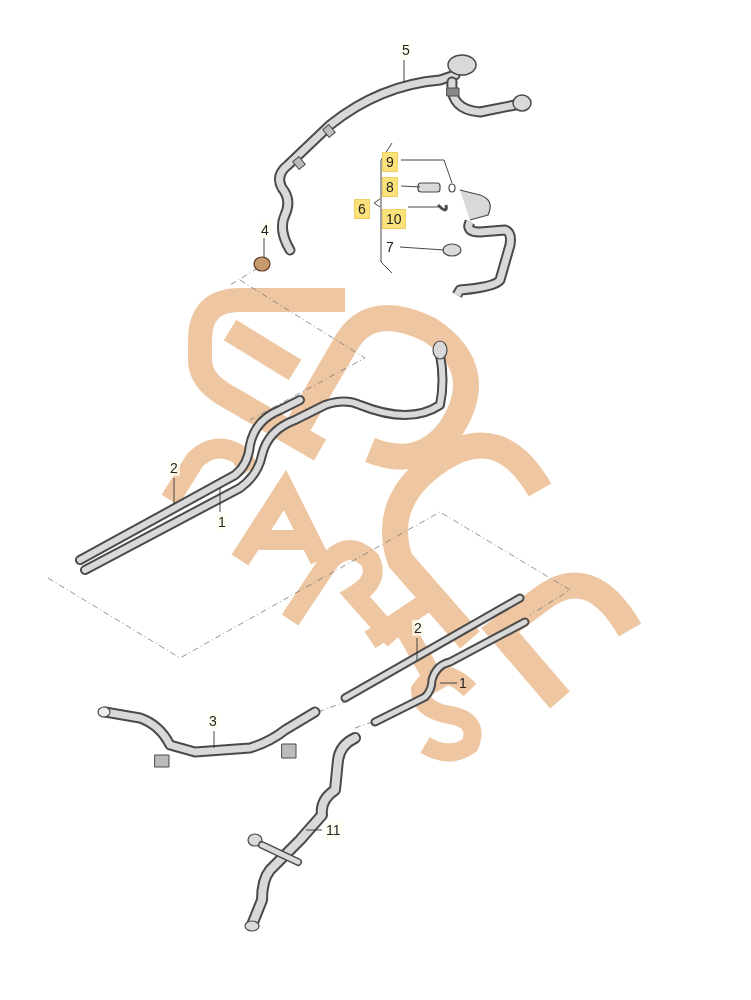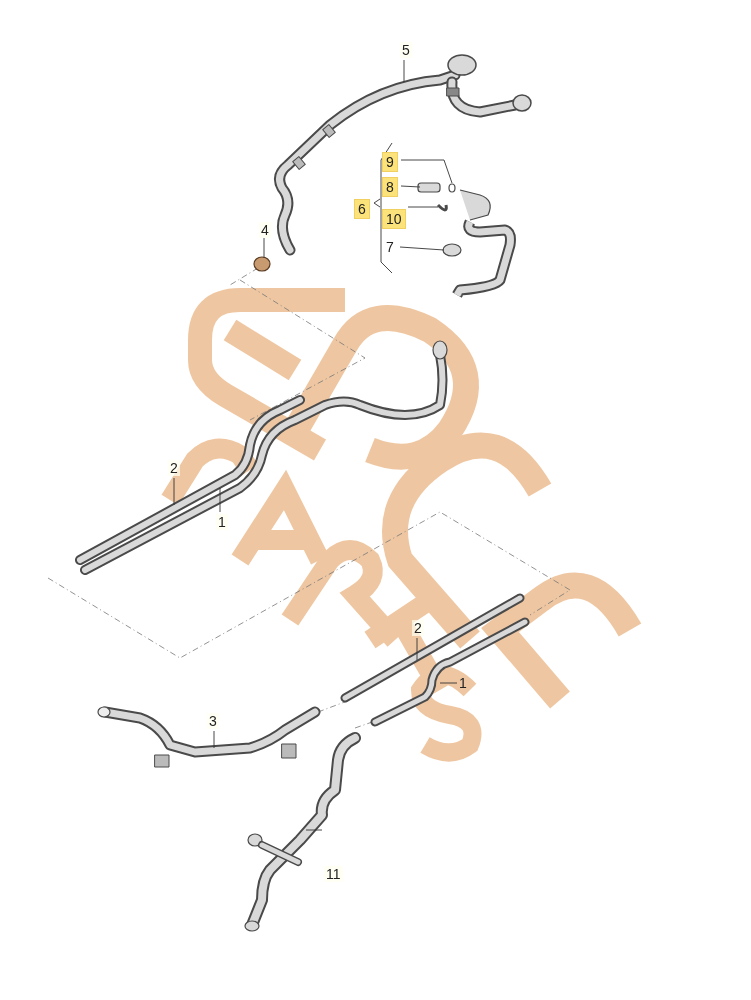--- a/index.html
+++ b/index.html
@@ -125,13 +125,13 @@
 <div class="callout hl" style="left:382px;top:152px;">9</div>
 <div class="callout hl" style="left:382px;top:177px;">8</div>
 <div class="callout hl" style="left:382px;top:201px;margin-top:8px;">10</div>
 <div class="callout hl" style="left:354px;top:199px;">6</div>
 <div class="callout" style="left:386px;top:240px;">7</div>
 <div class="callout pl" style="left:168px;top:460px;">2</div>
 <div class="callout pl" style="left:216px;top:514px;">1</div>
 <div class="callout pl" style="left:412px;top:620px;">2</div>
 <div class="callout" style="left:459px;top:676px;">1</div>
 <div class="callout pl" style="left:207px;top:713px;">3</div>
-<div class="callout pl" style="left:324px;top:822px;margin-top:44px;">11</div>
+<div class="callout pl" style="left:324px;top:822px;">11</div>
 
 </body></html>

